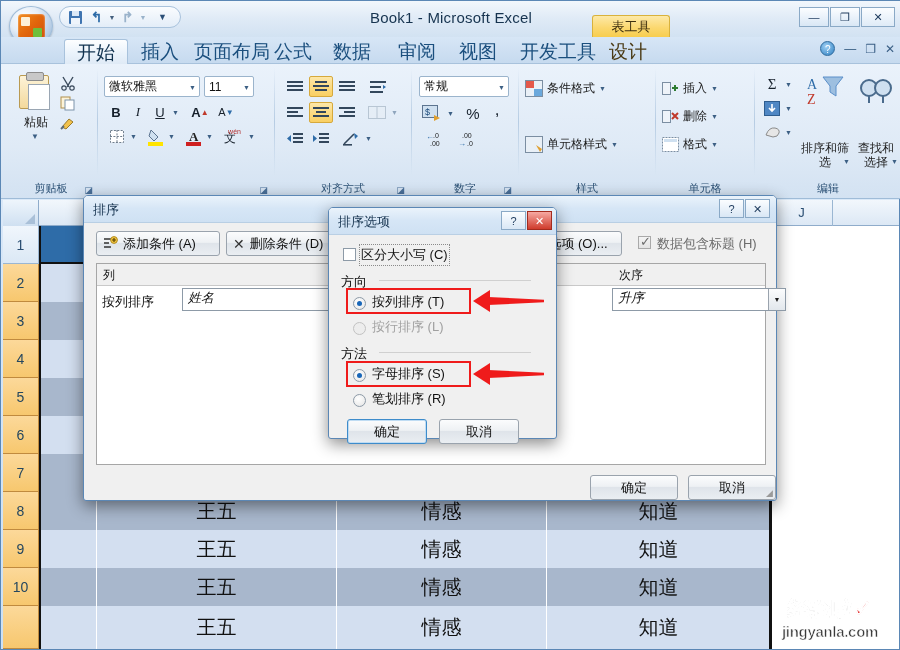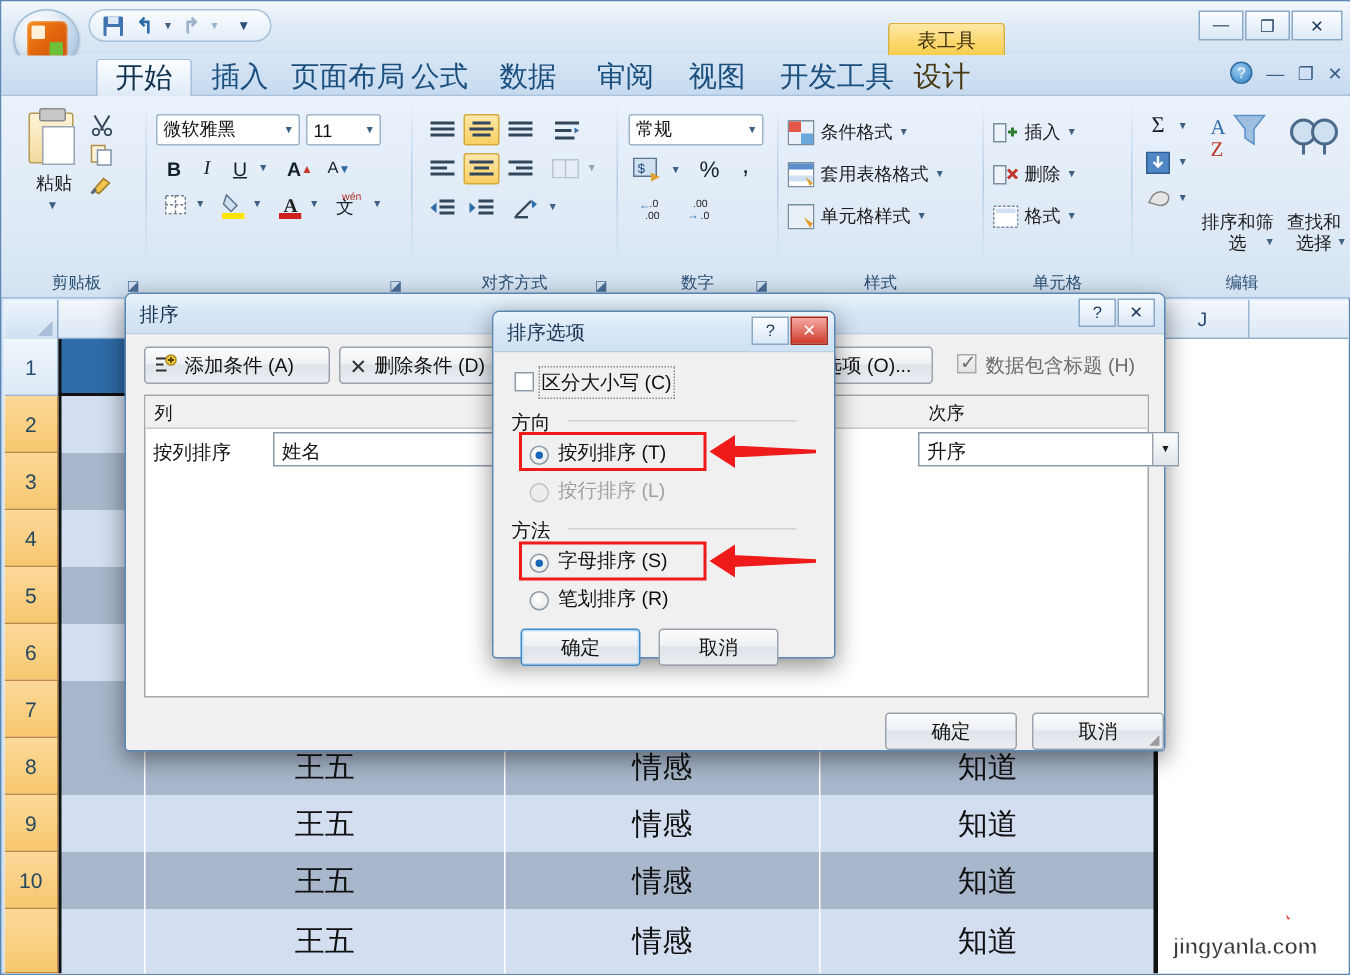--- a/index.html
+++ b/index.html
@@ -185,21 +185,21 @@
     border:1px solid #9aa3ad; border-radius:3px; font-size:13px; color:#121212;
     display:flex; align-items:center; justify-content:center;
   }
   .btn.default { border-color:#3e8ccb; box-shadow: inset 0 0 0 1px #bfdcf3; }
 
   .panel { position:absolute; background:#fff; border:1px solid #a6a6a6; }
   .hdrstrip { position:absolute; background:#f0f0f0; border-bottom:1px solid #c9c9c9;
               font-size:12px; color:#121212; }
   .field {
     position:absolute; background:#fff; border:1px solid #8d9aa7;
-    font-size:13px; color:#111; display:flex; align-items:flex-end; padding-left:5px;
+    font-size:13px; color:#111; display:flex; align-items:flex-start; padding-left:5px;font-style:italic;
   }
   .field .dd {
     position:absolute; right:0; top:0; bottom:0; width:17px;
     background: linear-gradient(180deg,#fbfcfd,#e2e7ec); border-left:1px solid #9aa3ad;
     display:flex; align-items:center; justify-content:center; font-size:7px; color:#1d1d1d;
   }
   .lbl-s { position:absolute; font-size:13px; color:#111; }
 
   .chk { position:absolute; width:13px; height:13px; background:#fff; border:1px solid #8d9aa7; }
   .chk.checked { background: linear-gradient(180deg,#f4f4f4,#e3e3e3); border-color:#a9a9a9; }
@@ -254,20 +254,21 @@
           <span class="arr dim">↱</span>
         </div>
       <div class="qat-btn" style="width:8px">
           <span class="tiny-dd" style="color:#9ab3cb">▼</span>
         </div>
       <div class="qat-btn" style="margin-left:4px">
           <span style="font-size:9px;color:#2b4f77">▼</span>
         </div>
     </div>
 
+    <div class="app-title">Book1 - Microsoft Excel</div>
 
     <div class="ctx-tab-top">表工具</div>
 
     <div class="wbtns">
       <div class="wbtn">—</div>
       <div class="wbtn">❐</div>
       <div class="wbtn close">✕</div>
     </div>
   </div>
 
@@ -519,30 +520,20 @@
     <div class="grp" style="left:520px; width:132px">
       <div class="btn-flat" style="left:3px; top:10px; height:24px; display:flex; align-items:center; gap:4px">
         <svg width="18" height="17" viewBox="0 0 18 17">
             <rect x="0.5" y="0.5" width="17" height="16" fill="#e9f0f7" stroke="#7b8ea2"></rect>
             <rect x="1" y="1" width="8" height="7" fill="#e4584a"></rect>
             <rect x="9" y="9" width="8" height="7" fill="#6aa8dc"></rect>
           </svg>
         <span class="lbl">条件格式</span>
         <span style="font-size:7px; color:#3c5f84">▼</span>
       </div>
-      <div class="btn-flat" style="left:3px; top:38px; height:24px; display:flex; align-items:center; gap:4px">
-        <svg width="18" height="17" viewBox="0 0 18 17">
-            <rect x="0.5" y="0.5" width="17" height="16" fill="#fff" stroke="#7b8ea2"></rect>
-            <rect x="1" y="1" width="16" height="4" fill="#5b8fc9"></rect>
-            <rect x="1" y="9" width="16" height="4" fill="#cfe0f0"></rect>
-            <path d="M12 10 l5 4 -2 2 z" fill="#e0a030"></path>
-          </svg>
-        <span class="lbl">套用表格格式</span>
-        <span style="font-size:7px; color:#3c5f84">▼</span>
-      </div>
       <div class="btn-flat" style="left:3px; top:66px; height:24px; display:flex; align-items:center; gap:4px">
         <svg width="18" height="17" viewBox="0 0 18 17">
             <rect x="0.5" y="0.5" width="17" height="16" fill="#e9f0f7" stroke="#7b8ea2"></rect>
             <path d="M11 9 l6 4 -2 3 z" fill="#e0a030"></path>
           </svg>
         <span class="lbl">单元格样式</span>
         <span style="font-size:7px; color:#3c5f84">▼</span>
       </div>
       <div class="grp-label">样式</div>
     </div>

